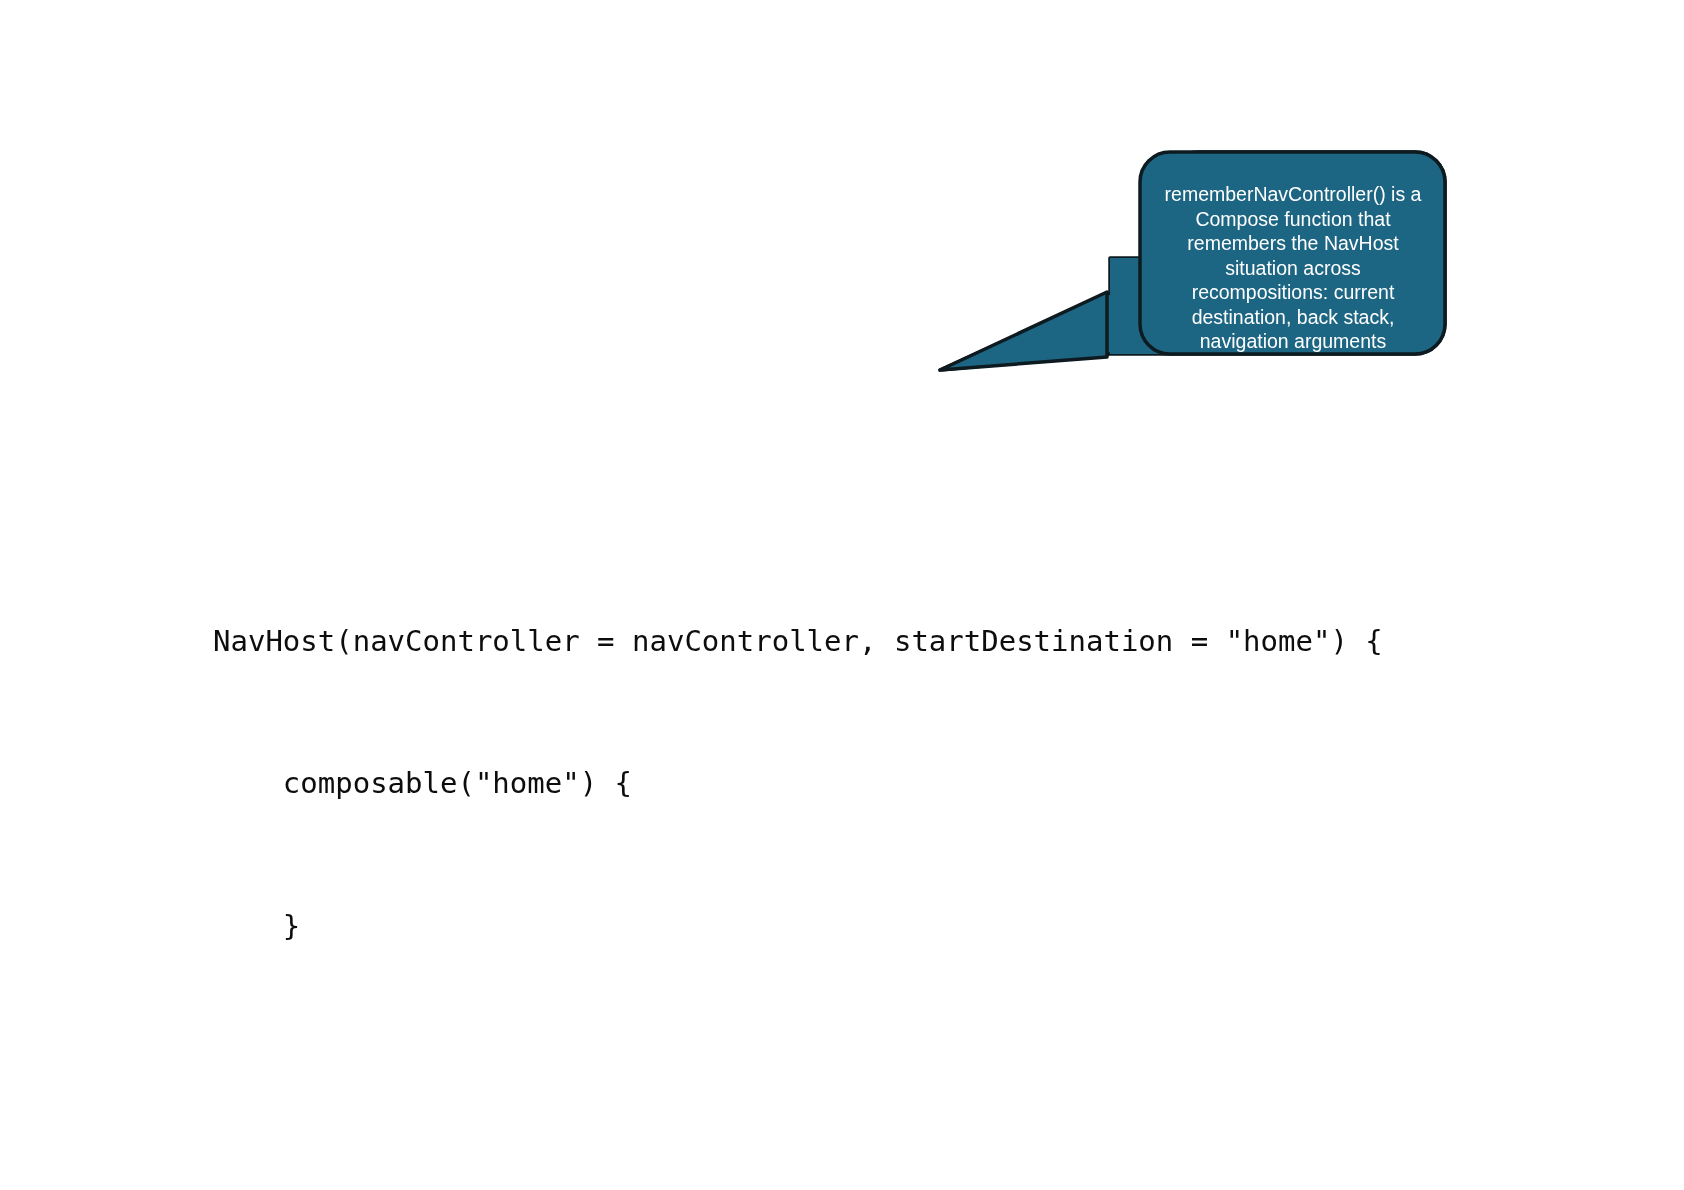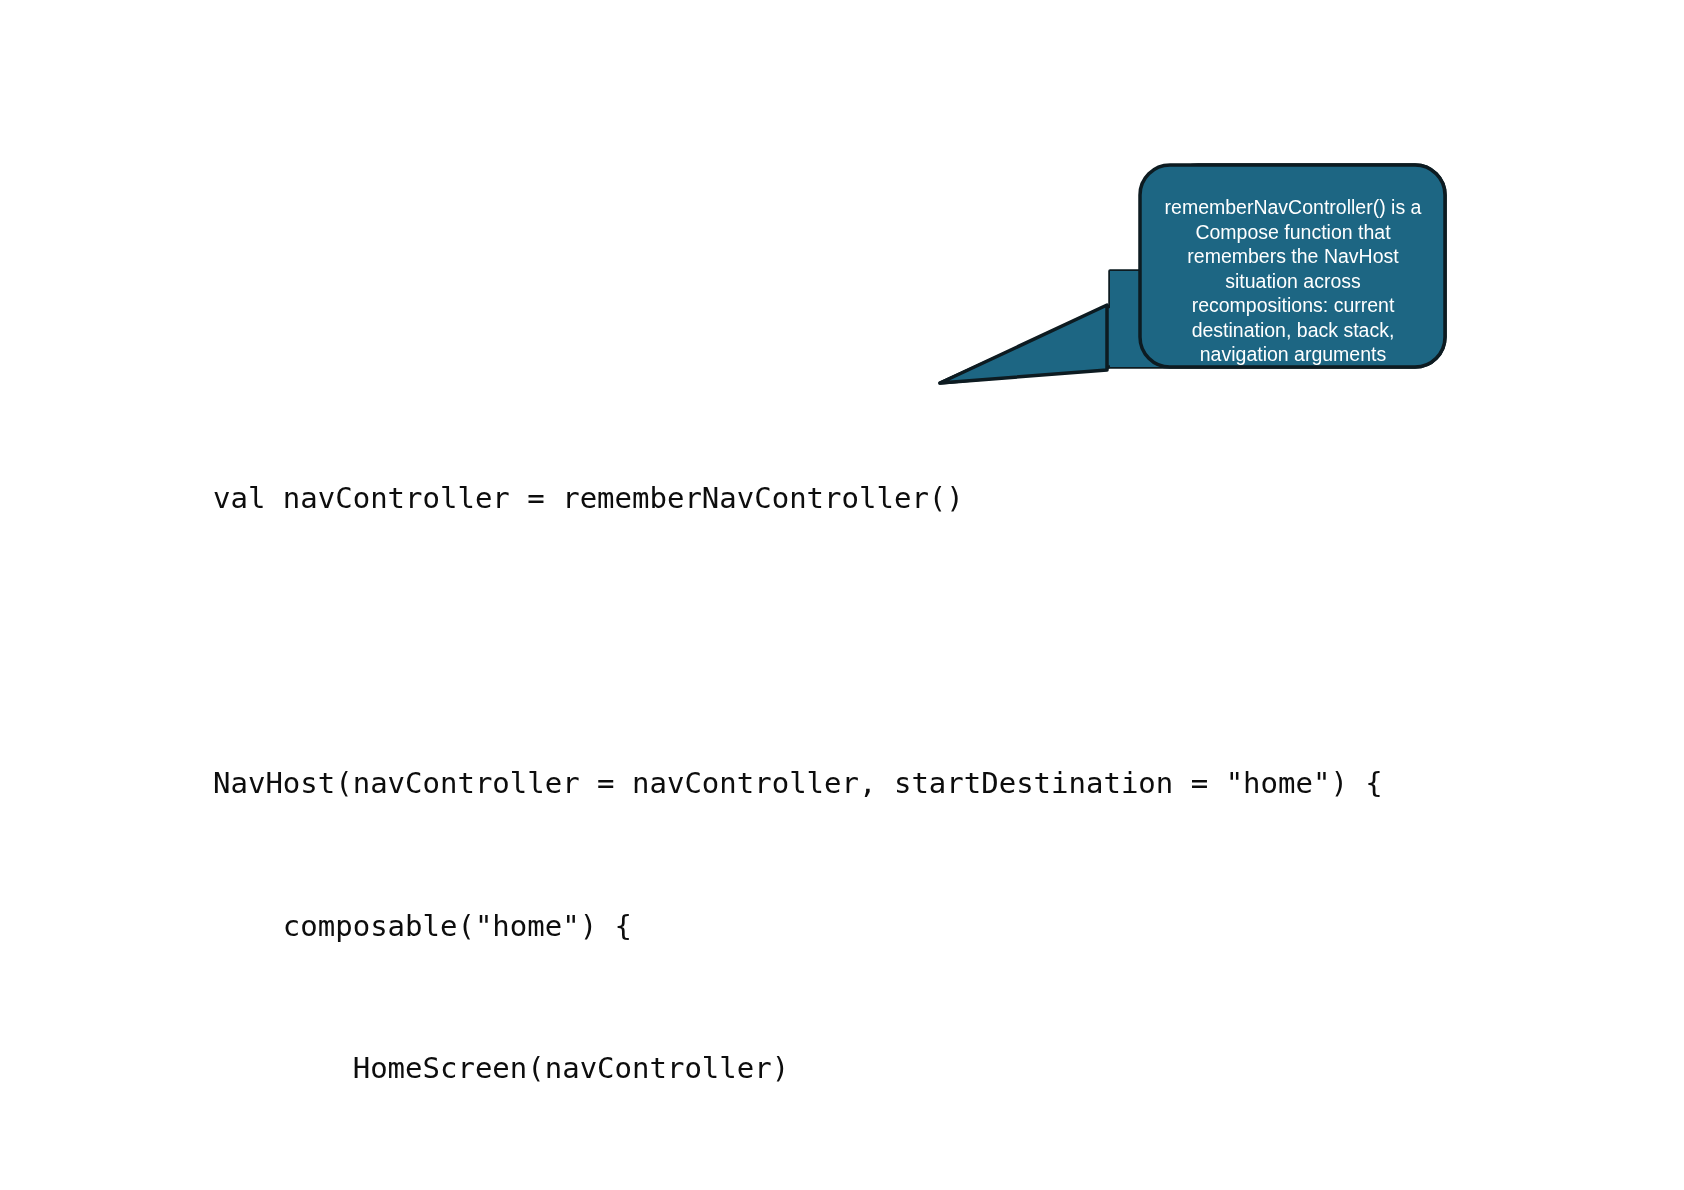--- a/index.html
+++ b/index.html
@@ -56,21 +56,20 @@
     height: 47.5px;
   }
 
   
   .callout {
     position: absolute;
     left: 1140px;
     top: 152px;
     width: 305px;
     height: 232px;
-    margin-top: 13px;
   }
   .callout svg {
     position: absolute;
     left: 0;
     top: 0;
     overflow: visible;
   }
   .callout-text {
     position: absolute;
     left: 18px;
@@ -84,25 +83,23 @@
     z-index: 2;
   }
 </style>
 </head>
 <body>
 
 <div class="slide">
 
 
   <div class="code-block">
-    <div class="code-line">val navController = rememberNavController()</div>
     <div class="code-line blank"></div>
     <div class="code-line">NavHost(navController = navController, startDestination = "home") {</div>
     <div class="code-line">    composable("home") {</div>
-    <div class="code-line">        HomeScreen(navController)</div>
     <div class="code-line">    }</div>
     
     
     
     
   </div>
 
   <div class="callout">
     <svg width="305" height="232" viewBox="0 0 305 232">
       <path d="M -200 218

